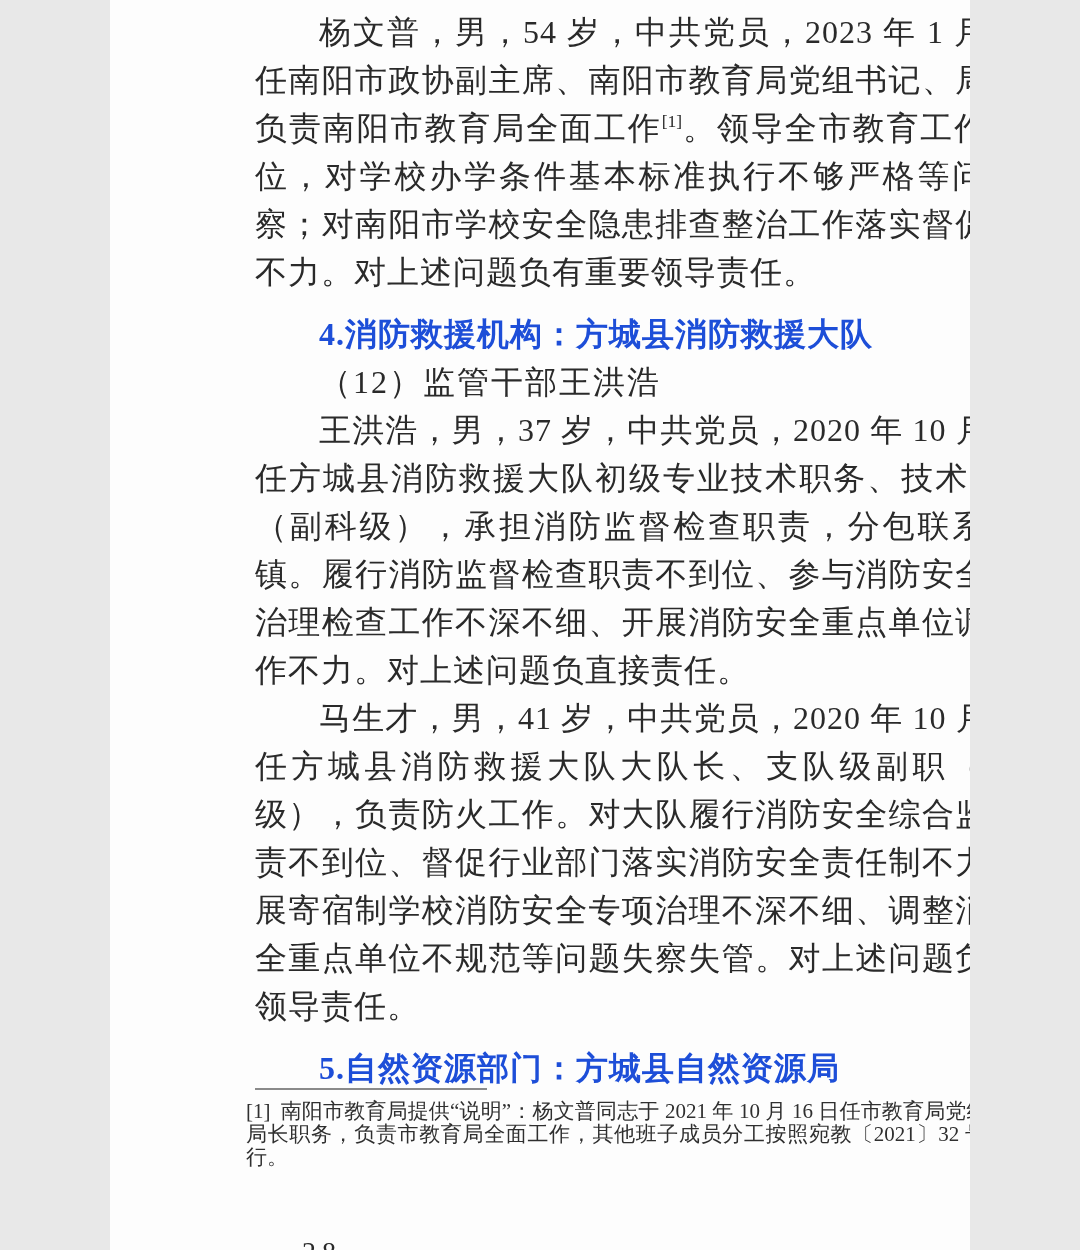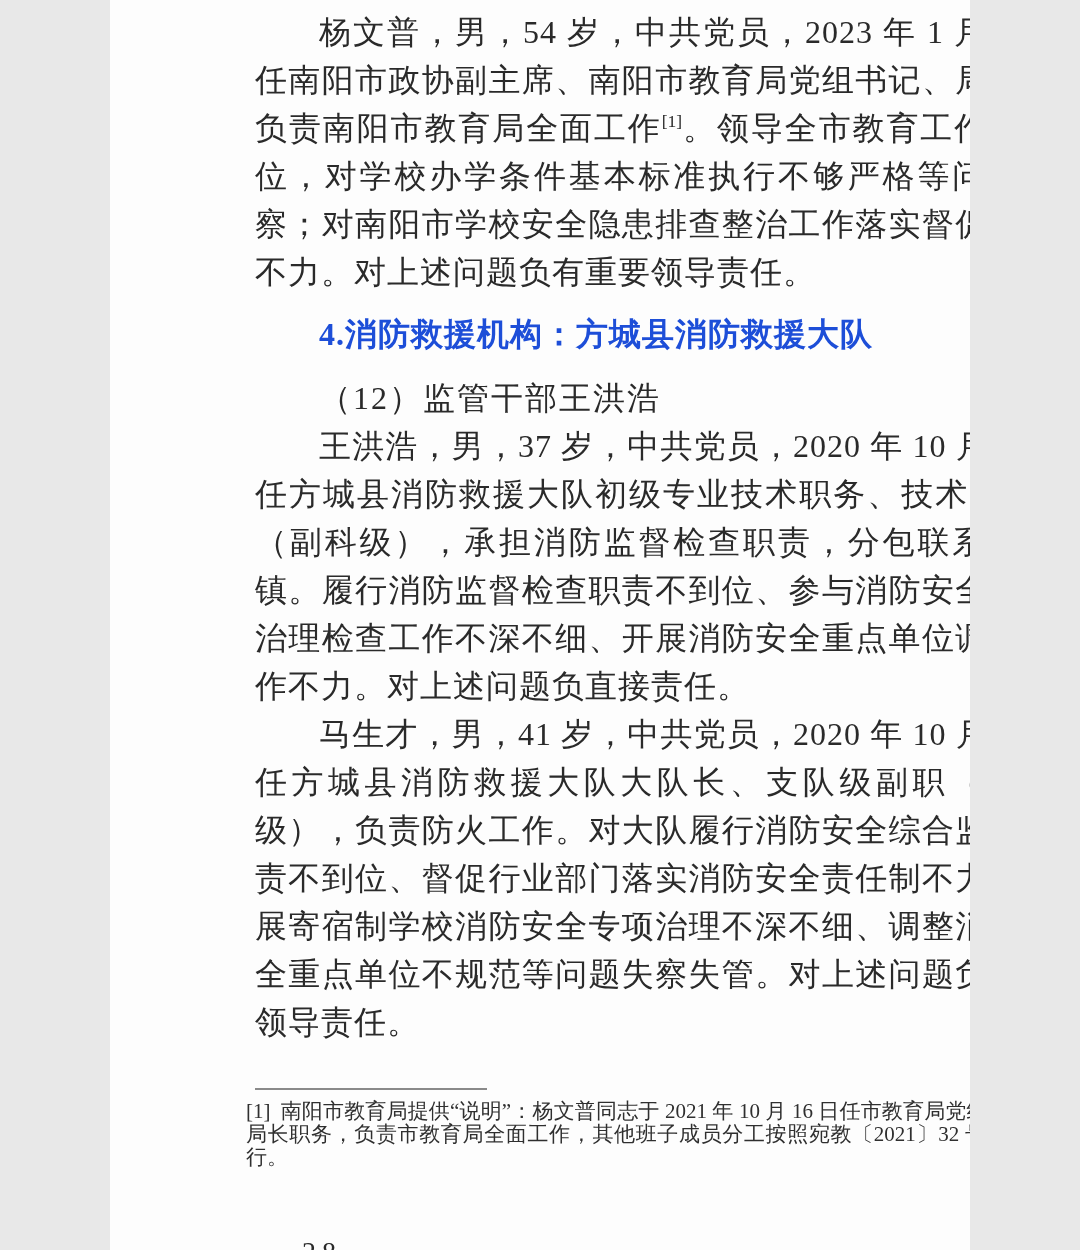--- a/index.html
+++ b/index.html
@@ -39,21 +39,21 @@
     text-indent: 2em;
     letter-spacing: 1px;
     margin: 14px 0 0 0;
     color: #1d4ed8;
   }
   .subheading {
     font-size: 32px;
     line-height: 48px;
     text-indent: 2em;
     letter-spacing: 2px;
-    margin: 16px 0 0 0;
+    margin: 0 0 0 0;
     color: #2a2a2a;
   }
   .para + .heading { margin-top: 14px; }
   .footnote-ref {
     font-size: 0.55em;
     vertical-align: super;
     letter-spacing: 0;
     line-height: 0;
   }
   .footnote-rule {
@@ -95,20 +95,21 @@
 
     <p class="heading">4.消防救援机构：方城县消防救援大队</p>
 
     <p class="subheading">（12）监管干部王洪浩</p>
 
     <p class="para">王洪浩，男，37 岁，中共党员，2020 年 10 月至今任方城县消防救援大队初级专业技术职务、技术 11 级（副科级），承担消防监督检查职责，分包联系独树镇。履行消防监督检查职责不到位、参与消防安全专项治理检查工作不深不细、开展消防安全重点单位调整工作不力。对上述问题负直接责任。</p>
 
 
     <p class="para">马生才，男，41 岁，中共党员，2020 年 10 月至今任方城县消防救援大队大队长、支队级副职（副处级），负责防火工作。对大队履行消防安全综合监管职责不到位、督促行业部门落实消防安全责任制不力、开展寄宿制学校消防安全专项治理不深不细、调整消防安全重点单位不规范等问题失察失管。对上述问题负主要领导责任。</p>
 
+    <p class="heading">5.自然资源部门：方城县自然资源局</p>
 
 
   </div>
 
   <div class="footnote-rule"></div>
 
   <div class="footnote"><span class="marker">[1]</span><span>南阳市教育局提供“说明”：杨文普同志于 2021 年 10 月 16 日任市教育局党组书记、局长职务，负责市教育局全面工作，其他班子成员分工按照宛教〔2021〕32 号文件执行。</span></div>
 
   <div class="page-number">— 28 —</div>
 

